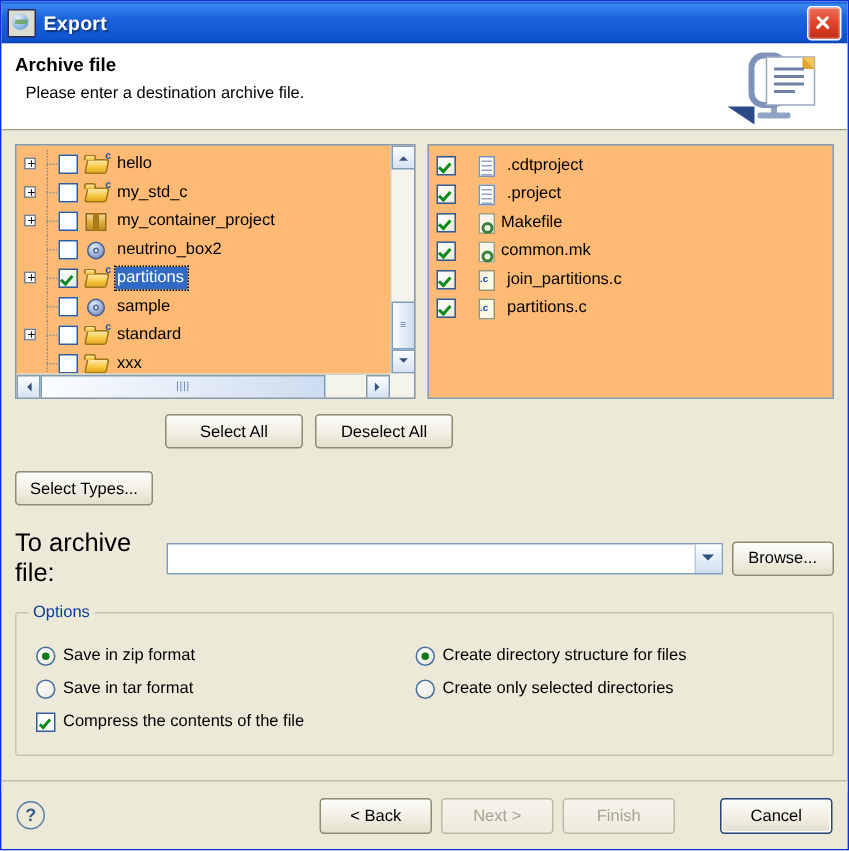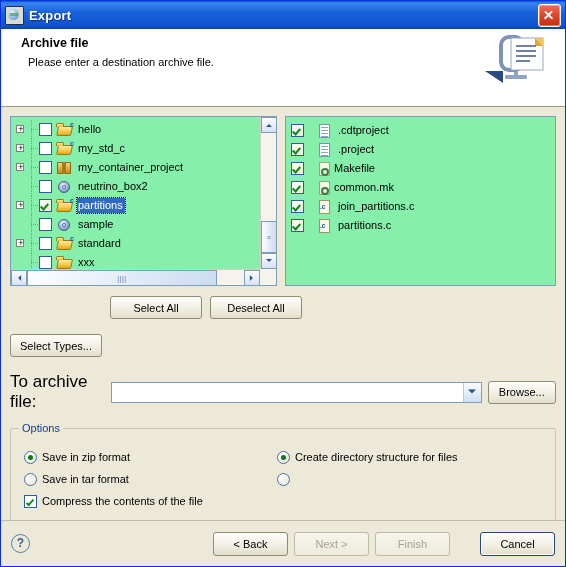--- a/index.html
+++ b/index.html
@@ -86,25 +86,25 @@
     left: 4px; top: 9px;
     width: 11px; height: 2.4px;
     background: #ffffff;
     border-radius: 1px;
   }
   #close-button::before { transform: rotate(45deg); }
   #close-button::after  { transform: rotate(-45deg); }
 
   
   #header {
-    height: 78px;
+    height: 58px;
     background: #ffffff;
     border-bottom: 1px solid #9a9a80;
     position: relative;
-    padding: 7px 0 0 20px;
+    padding: 7px 0 0 9px;
     box-sizing: border-box;
   }
   #header-title {
     font-size: 12.5px;
     font-weight: bold;
     color: #000000;
     margin-bottom: 6px;
   }
   #header-desc {
     font-size: 11px;
@@ -126,21 +126,21 @@
     box-sizing: border-box;
   }
 
   
   #panes {
     display: flex;
     gap: 8px;
     height: 170px;
   }
   .pane {
-    background: #86efac;
+    background: #fdba74;
     border: 1px solid #7f9db9;
     box-sizing: border-box;
     position: relative;
     overflow: hidden;
   }
   #tree-pane { width: 268px; }
   #list-pane { width: 272px; }
 
   .pane-inner {
     position: absolute;
@@ -826,20 +826,21 @@
         </div>
       </div>
 
       <div class="opt-col" id="opt-col-right">
         <div class="opt-row">
           <span class="radio on"></span>
           <span class="opt-label">Create directory structure for files</span>
         </div>
         <div class="opt-row">
           <span class="radio"></span>
+          <span class="opt-label">Create only selected directories</span>
         </div>
       </div>
     </div>
   </div>
 
   <div id="footer">
     <div id="help-button">?</div>
     <div id="footer-spacer"></div>
     <div id="footer-buttons">
       <button class="btn">&lt; Back</button>

